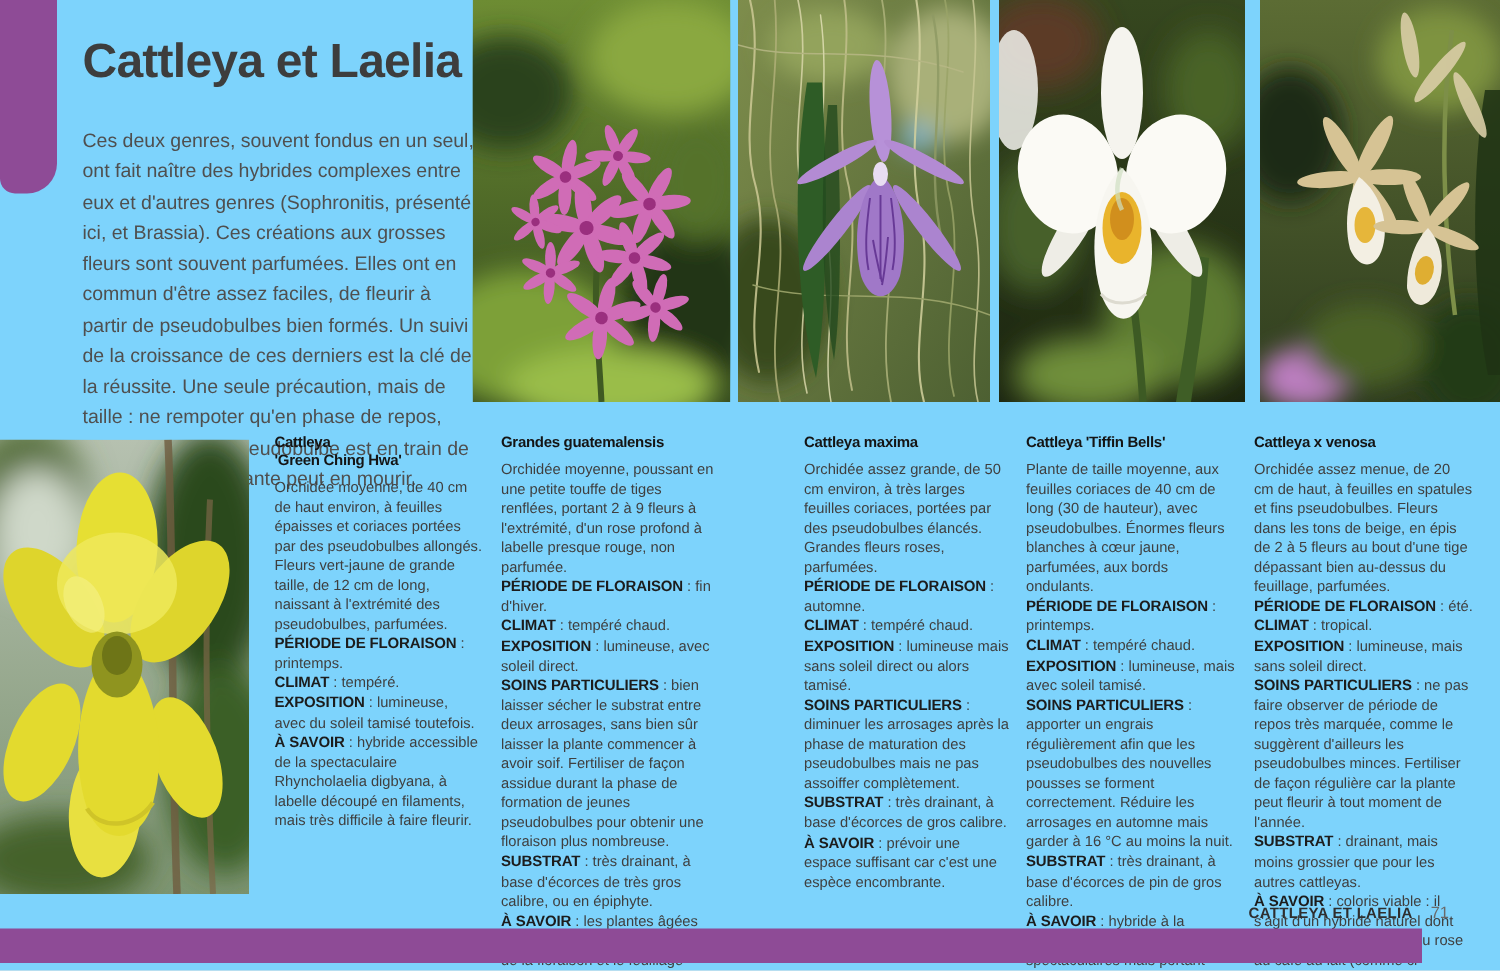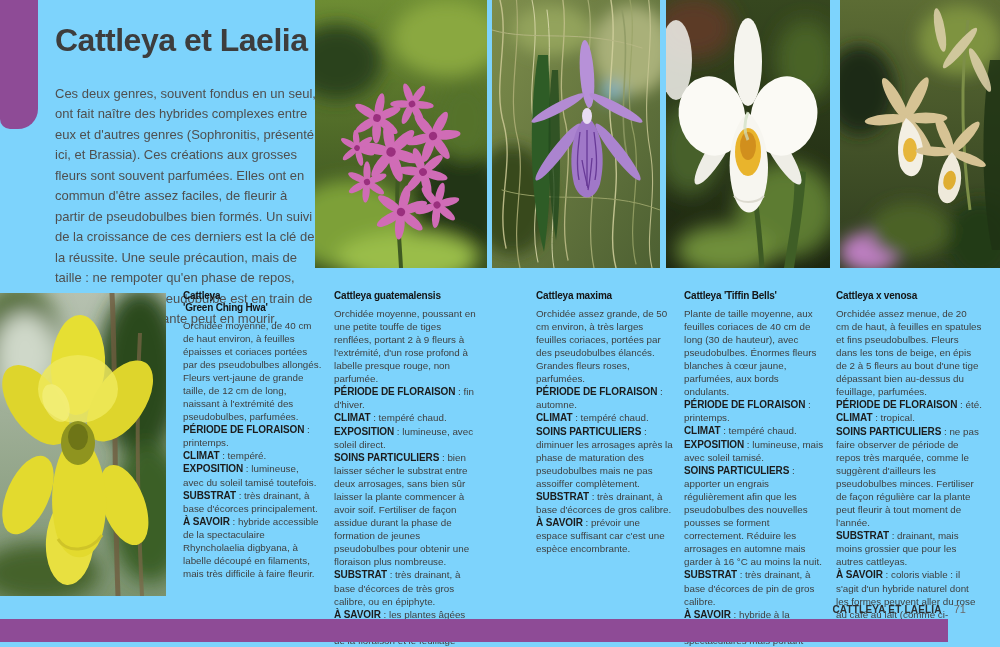--- a/index.html
+++ b/index.html
@@ -280,28 +280,27 @@
   <article class="col c1">
     <h2>
       <span>Cattleya</span>
       <span>'Green Ching Hwa'</span>
     </h2>
     <p class="desc">Orchidée moyenne, de 40 cm de haut environ, à feuilles épaisses et coriaces portées par des pseudobulbes allongés. Fleurs vert-jaune de grande taille, de 12 cm de long, naissant à l'extrémité des pseudobulbes, parfumées.</p>
     <div class="fields">
         <p class="field"><span class="lbl">PÉRIODE DE FLORAISON</span><span> : printemps.</span></p>
         <p class="field"><span class="lbl">CLIMAT</span><span> : tempéré.</span></p>
         <p class="field"><span class="lbl">EXPOSITION</span><span> : lumineuse, avec du soleil tamisé toutefois.</span></p>
-        <p class="field"><span class="lbl">SUBSTRAT</span><span> : très drainant, à base d'écorces principalement.</span></p>
         <p class="field"><span class="lbl">À SAVOIR</span><span> : hybride accessible de la spectaculaire Rhyncholaelia digbyana, à labelle découpé en filaments, mais très difficile à faire fleurir.</span></p>
       </div>
   </article>
 
   <article class="col c2">
     <h2>
-      <span>Cattleya guatemalensis</span>
+      <span>Grandes guatemalensis</span>
       <span></span>
     </h2>
     <p class="desc">Orchidée moyenne, poussant en une petite touffe de tiges renflées, portant 2 à 9 fleurs à l'extrémité, d'un rose profond à labelle presque rouge, non parfumée.</p>
     <div class="fields">
         <p class="field"><span class="lbl">PÉRIODE DE FLORAISON</span><span> : fin d'hiver.</span></p>
         <p class="field"><span class="lbl">CLIMAT</span><span> : tempéré chaud.</span></p>
         <p class="field"><span class="lbl">EXPOSITION</span><span> : lumineuse, avec soleil direct.</span></p>
         <p class="field"><span class="lbl">SOINS PARTICULIERS</span><span> : bien laisser sécher le substrat entre deux arrosages, sans bien sûr laisser la plante commencer à avoir soif. Fertiliser de façon assidue durant la phase de formation de jeunes pseudobulbes pour obtenir une floraison plus nombreuse.</span></p>
         <p class="field"><span class="lbl">SUBSTRAT</span><span> : très drainant, à base d'écorces de très gros calibre, ou en épiphyte.</span></p>
         <p class="field"><span class="lbl">À SAVOIR</span><span> : les plantes âgées sont spectaculaires au moment de la floraison et le feuillage sain de la plante reste décoratif toute l'année.</span></p>
@@ -310,20 +309,21 @@
 
   <article class="col c3">
     <h2>
       <span>Cattleya maxima</span>
       <span></span>
     </h2>
     <p class="desc">Orchidée assez grande, de 50 cm environ, à très larges feuilles coriaces, portées par des pseudobulbes élancés. Grandes fleurs roses, parfumées.</p>
     <div class="fields">
         <p class="field"><span class="lbl">PÉRIODE DE FLORAISON</span><span> : automne.</span></p>
         <p class="field"><span class="lbl">CLIMAT</span><span> : tempéré chaud.</span></p>
+        <p class="field"><span class="lbl">EXPOSITION</span><span> : lumineuse mais sans soleil direct ou alors tamisé.</span></p>
         <p class="field"><span class="lbl">SOINS PARTICULIERS</span><span> : diminuer les arrosages après la phase de maturation des pseudobulbes mais ne pas assoiffer complètement.</span></p>
         <p class="field"><span class="lbl">SUBSTRAT</span><span> : très drainant, à base d'écorces de gros calibre.</span></p>
         <p class="field"><span class="lbl">À SAVOIR</span><span> : prévoir une espace suffisant car c'est une espèce encombrante.</span></p>
       </div>
   </article>
 
   <article class="col c4">
     <h2>
       <span>Cattleya 'Tiffin Bells'</span>
       <span></span>
@@ -341,20 +341,21 @@
 
   <article class="col c5">
     <h2>
       <span>Cattleya x venosa</span>
       <span></span>
     </h2>
     <p class="desc">Orchidée assez menue, de 20 cm de haut, à feuilles en spatules et fins pseudobulbes. Fleurs dans les tons de beige, en épis de 2 à 5 fleurs au bout d'une tige dépassant bien au-dessus du feuillage, parfumées.</p>
     <div class="fields">
         <p class="field"><span class="lbl">PÉRIODE DE FLORAISON</span><span> : été.</span></p>
         <p class="field"><span class="lbl">CLIMAT</span><span> : tropical.</span></p>
+        <p class="field"><span class="lbl">EXPOSITION</span><span> : lumineuse, mais sans soleil direct.</span></p>
         <p class="field"><span class="lbl">SOINS PARTICULIERS</span><span> : ne pas faire observer de période de repos très marquée, comme le suggèrent d'ailleurs les pseudobulbes minces. Fertiliser de façon régulière car la plante peut fleurir à tout moment de l'année.</span></p>
         <p class="field"><span class="lbl">SUBSTRAT</span><span> : drainant, mais moins grossier que pour les autres cattleyas.</span></p>
         <p class="field"><span class="lbl">À SAVOIR</span><span> : coloris viable : il s'agit d'un hybride naturel dont les formes peuvent aller du rose au café au lait (comme ci-dessus).</span></p>
       </div>
   </article>
 
   <div class="footer-left">
     <span class="pg">70</span>
     <span class="vdiv"></span>
     <span class="lab">Fiches de culture</span>

